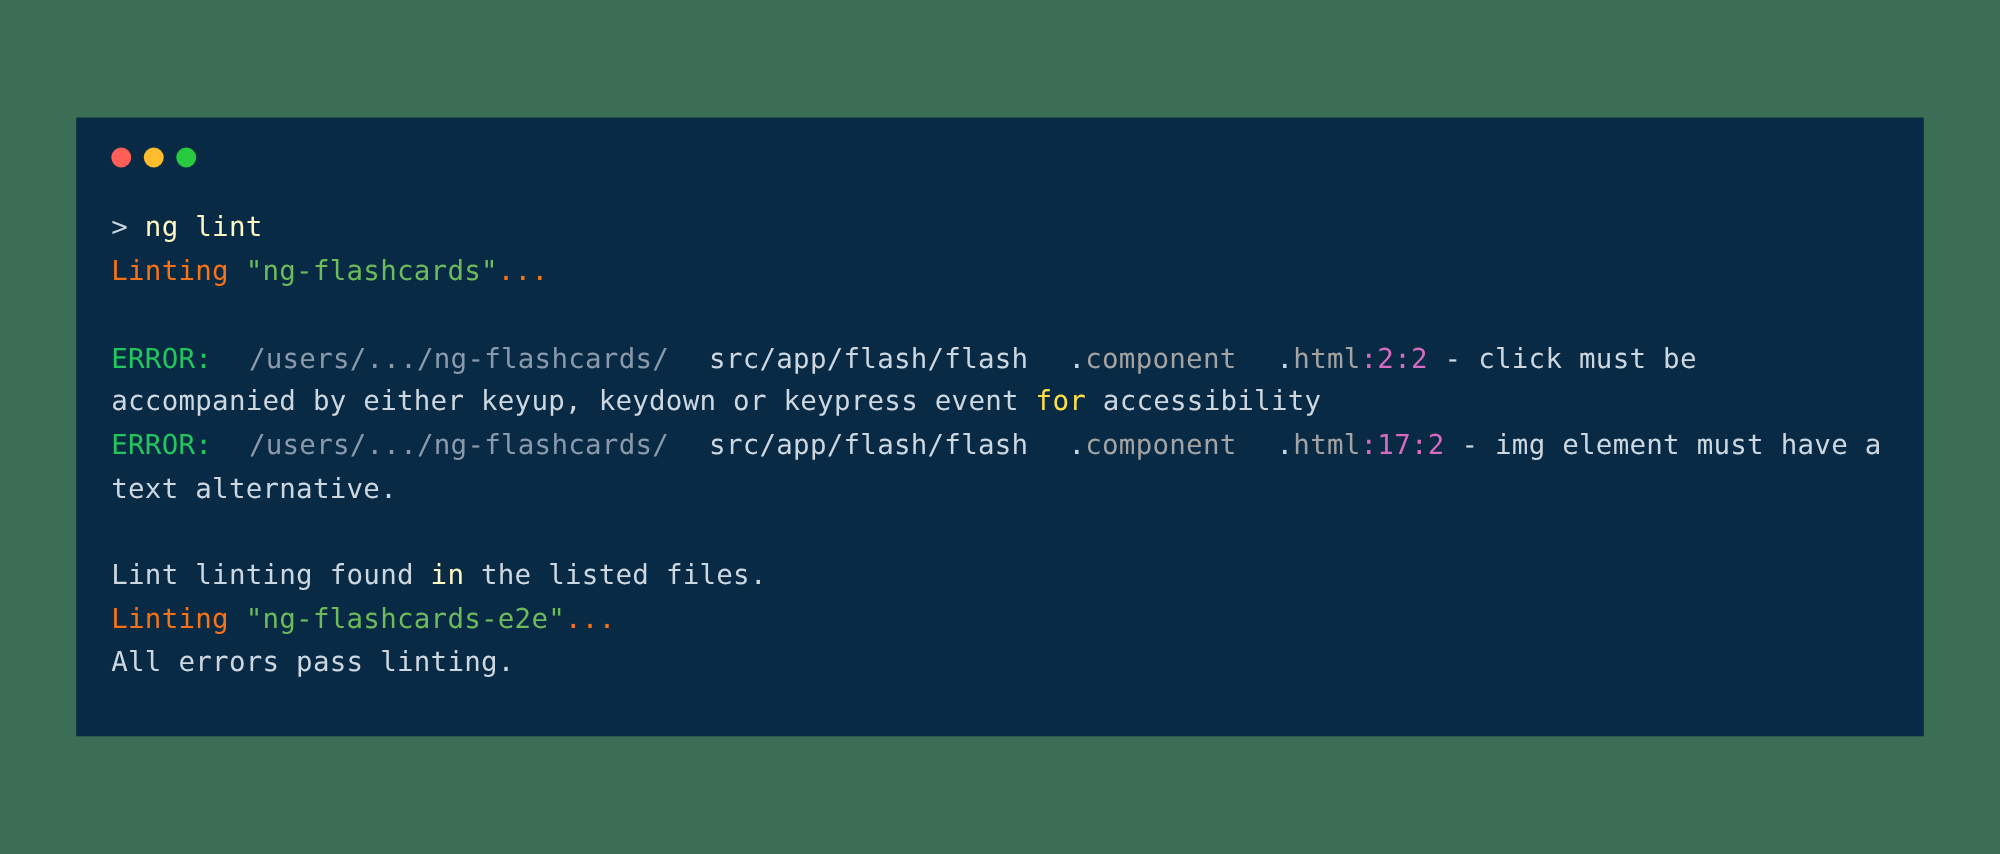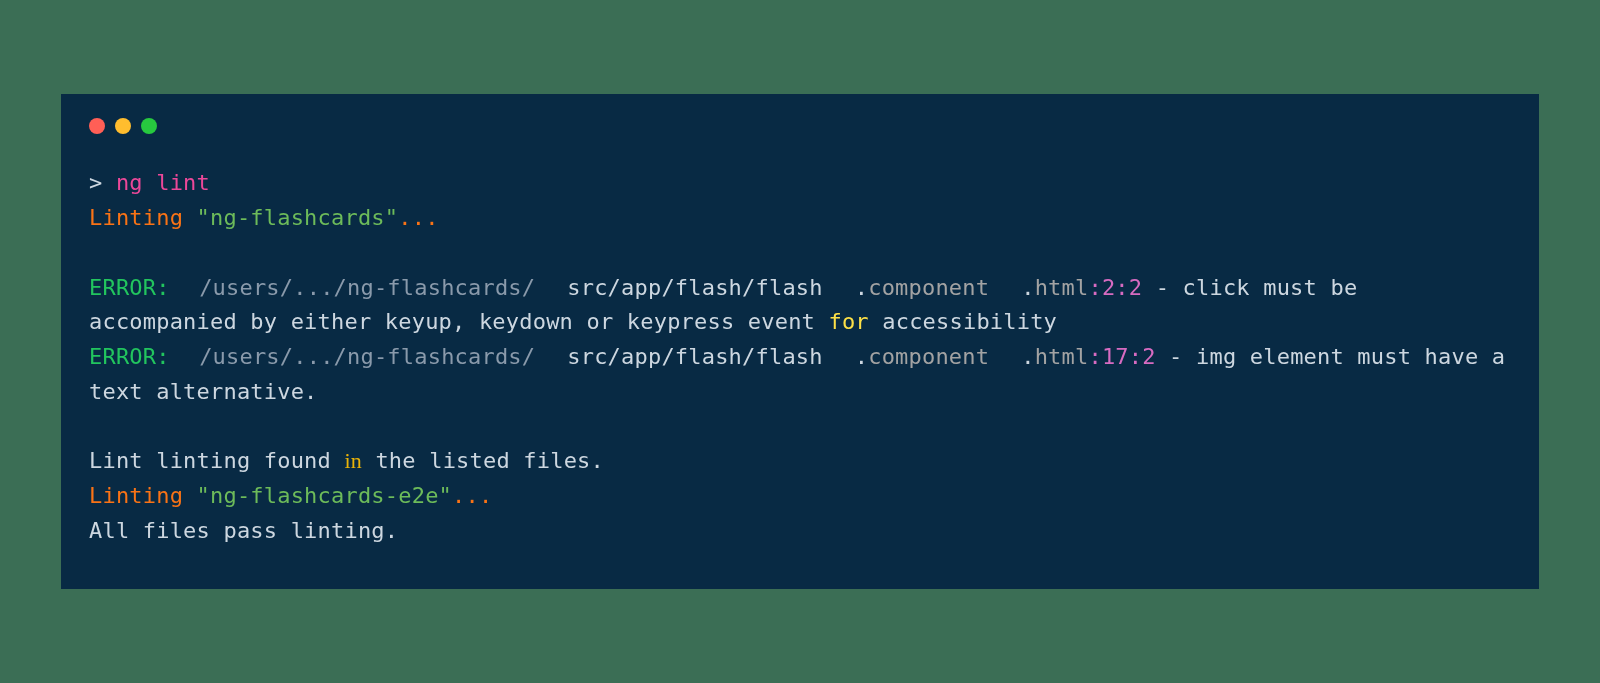--- a/index.html
+++ b/index.html
@@ -28,31 +28,31 @@
   .dot {
     width: 16px;
     height: 16px;
     border-radius: 50%;
   }
   .dot.red    { background: #ff5f56; }
   .dot.yellow { background: #ffbd2e; }
   .dot.green  { background: #27c93f; }
 
   .prompt      { color: #cdd7e0; }
-  .cmd         { color: #ec4899; }
+  .cmd         { color: #fef9c3; }
   .linting     { color: #f97316; }
   .project     { color: #6dbb5a; }
   .error-label { color: #22c55e; }
   .path-grey   { color: #8a9aab; margin-left: 16px; }
   .path-light  { color: #cdd7e0; margin-left: 32px; }
   .path-seg    { color: #a3a3a3; }
   .loc         { color: #d76bc1; }
   .msg         { color: #cdd7e0; }
   .kw-for      { color: #fde047; }
-  .kw-in       { color: #eab308; font-family: Liberation Serif, serif; }
+  .kw-in       { color: #fef9c3; }
   .lint-word   { color: #cdd7e0; }
   .pass        { color: #cdd7e0; }
 
   pre.output {
     white-space: pre-wrap;
     word-break: break-word;
     font: inherit;
   }
 </style>
 </head>
@@ -67,15 +67,15 @@
   </div>
 
   <pre class="output"><span class="prompt">&gt; </span><span class="cmd">ng lint</span>
 <span class="linting">Linting </span><span class="project">"ng-flashcards"</span><span class="linting">...</span>
 
 <span class="error-label">ERROR: </span><span class="path-grey">/users/.../ng-flashcards/</span><span class="path-light">src/app/flash/flash</span><span class="path-light">.</span><span class="path-seg">component</span><span class="path-light">.</span><span class="path-seg">html</span><span class="loc">:2:2</span><span class="msg"> - </span><span class="msg">click must be accompanied by either keyup, keydown or keypress event </span><span class="kw-for">for</span><span class="msg"> accessibility</span>
 <span class="error-label">ERROR: </span><span class="path-grey">/users/.../ng-flashcards/</span><span class="path-light">src/app/flash/flash</span><span class="path-light">.</span><span class="path-seg">component</span><span class="path-light">.</span><span class="path-seg">html</span><span class="loc">:17:2</span><span class="msg"> - </span><span class="msg">img element must have a text alternative.</span>
 
 <span class="lint-word">Lint linting found </span><span class="kw-in">in</span><span class="lint-word"> the listed files.</span>
 <span class="linting">Linting </span><span class="project">"ng-flashcards-e2e"</span><span class="linting">...</span>
-<span class="pass">All files pass linting.</span></pre>
+<span class="pass">All errors pass linting.</span></pre>
 
 </div>
 
 </body></html>

